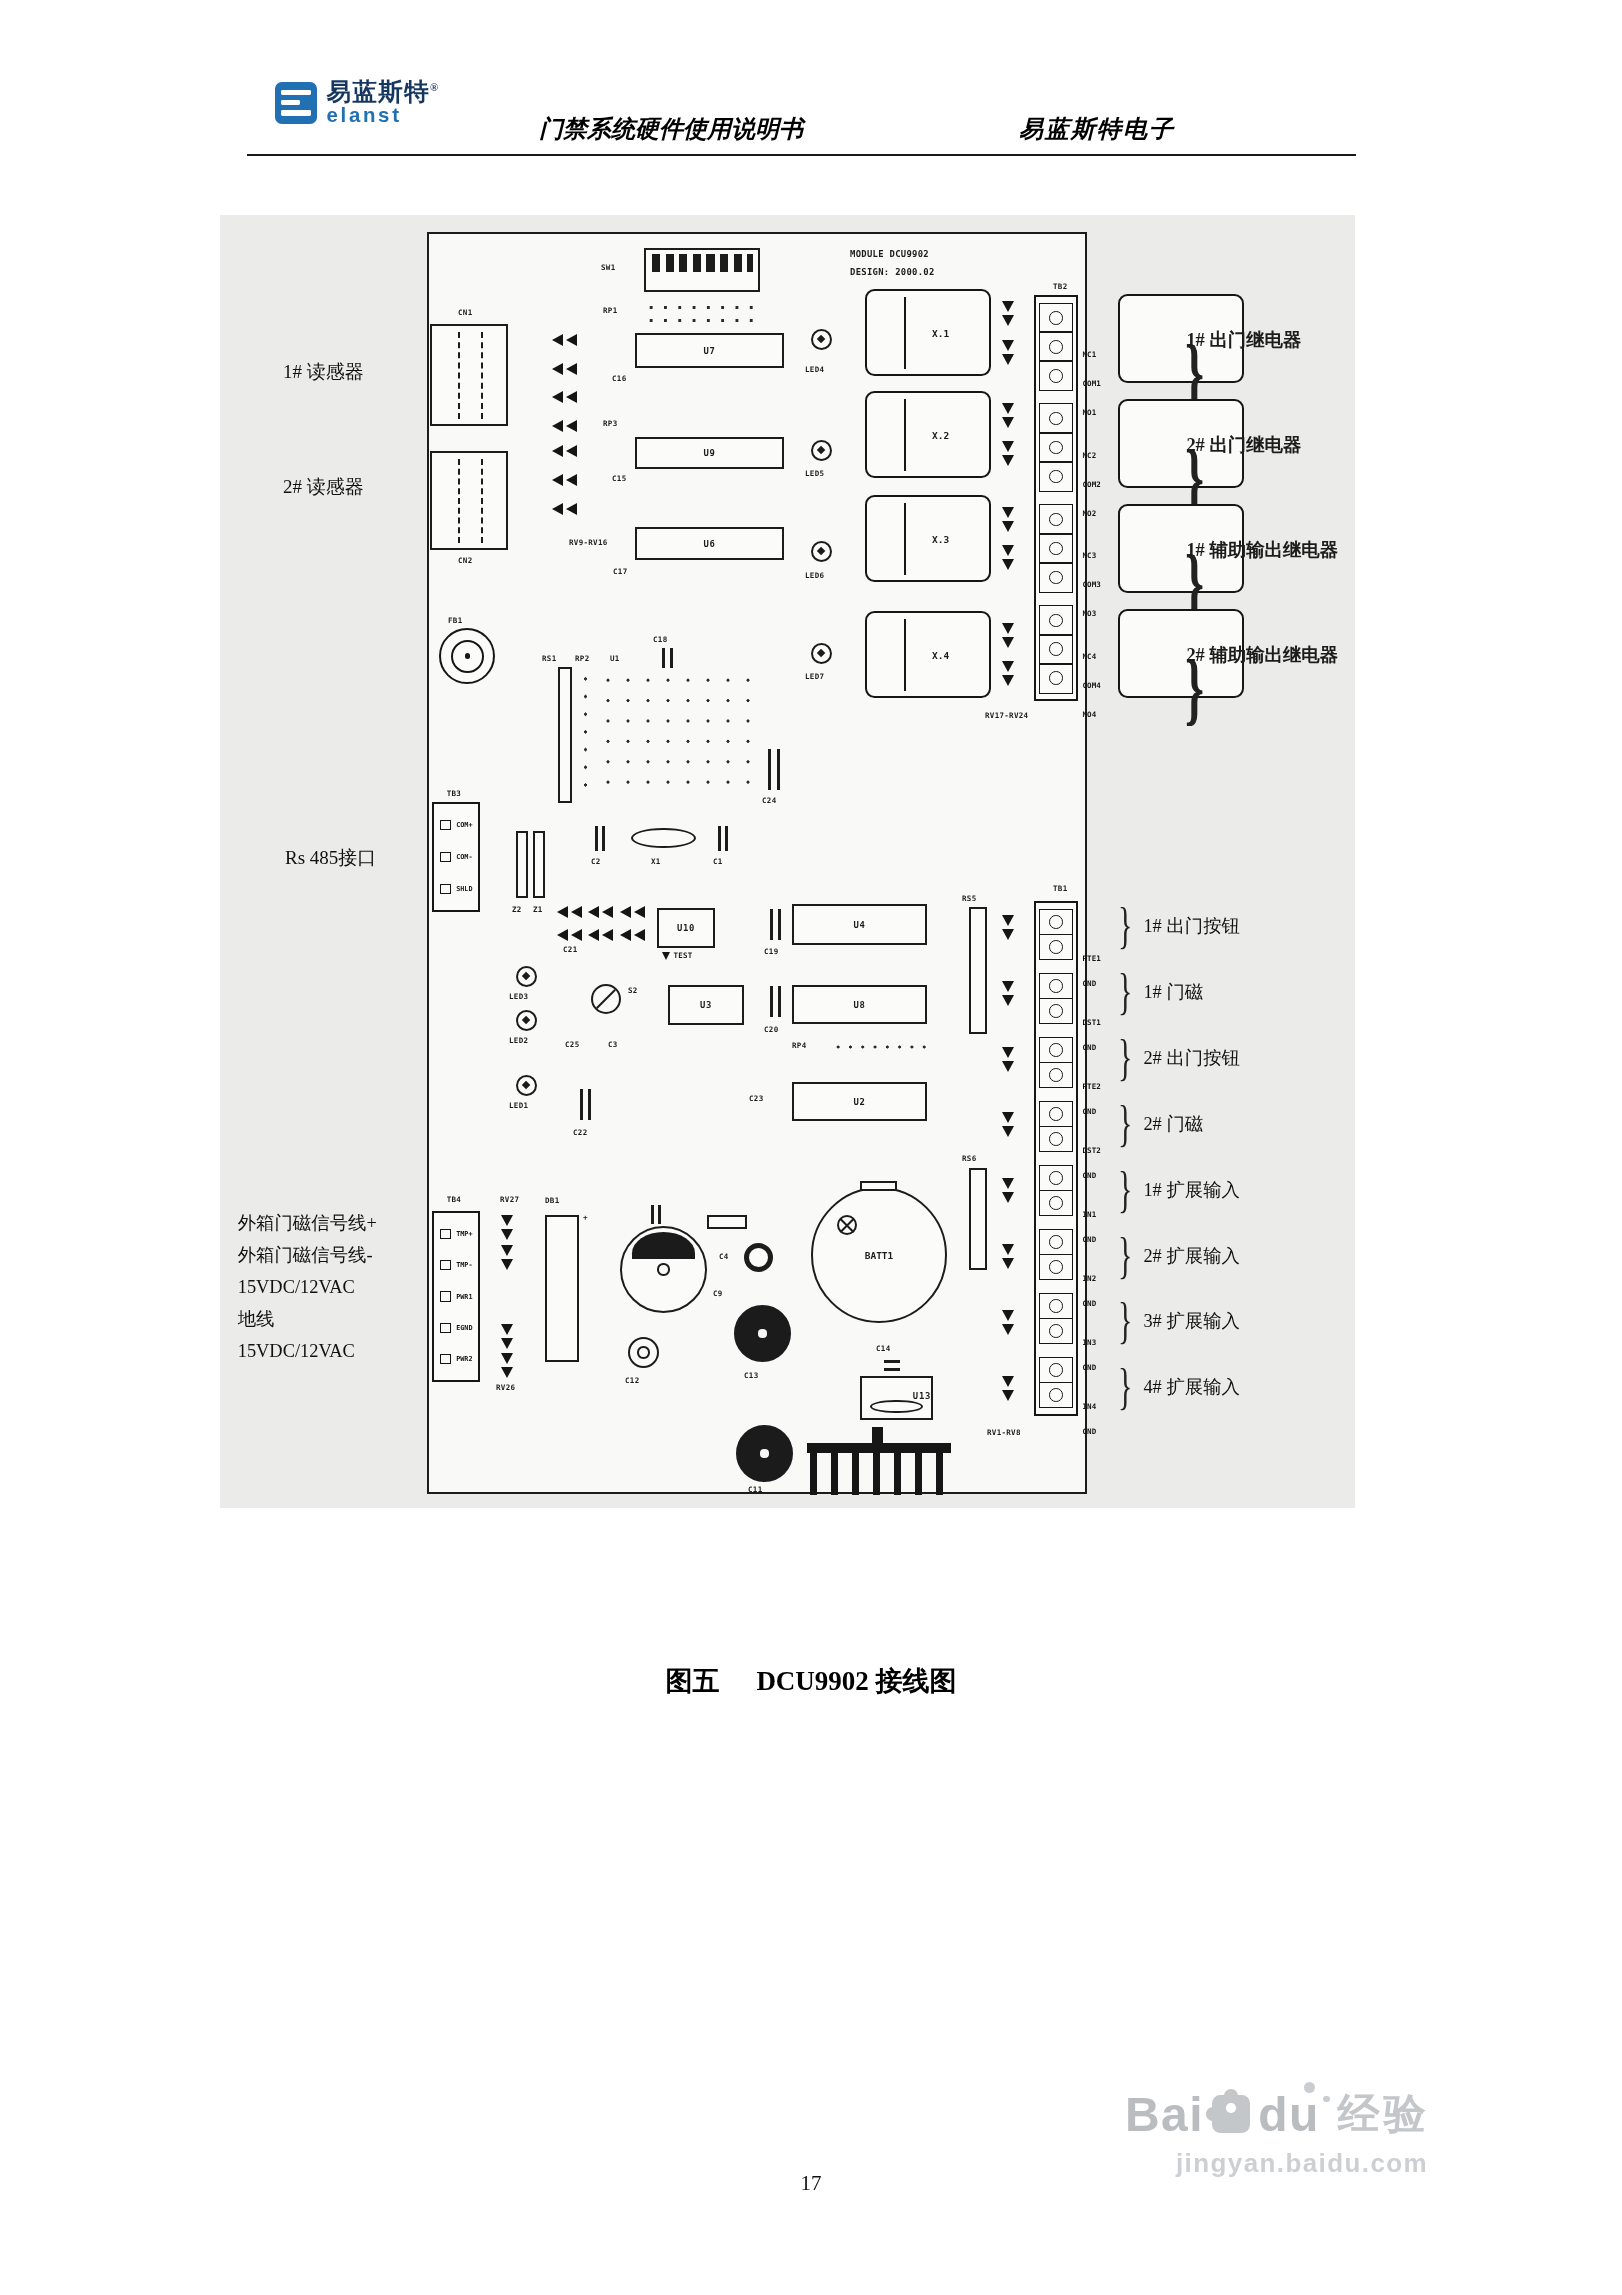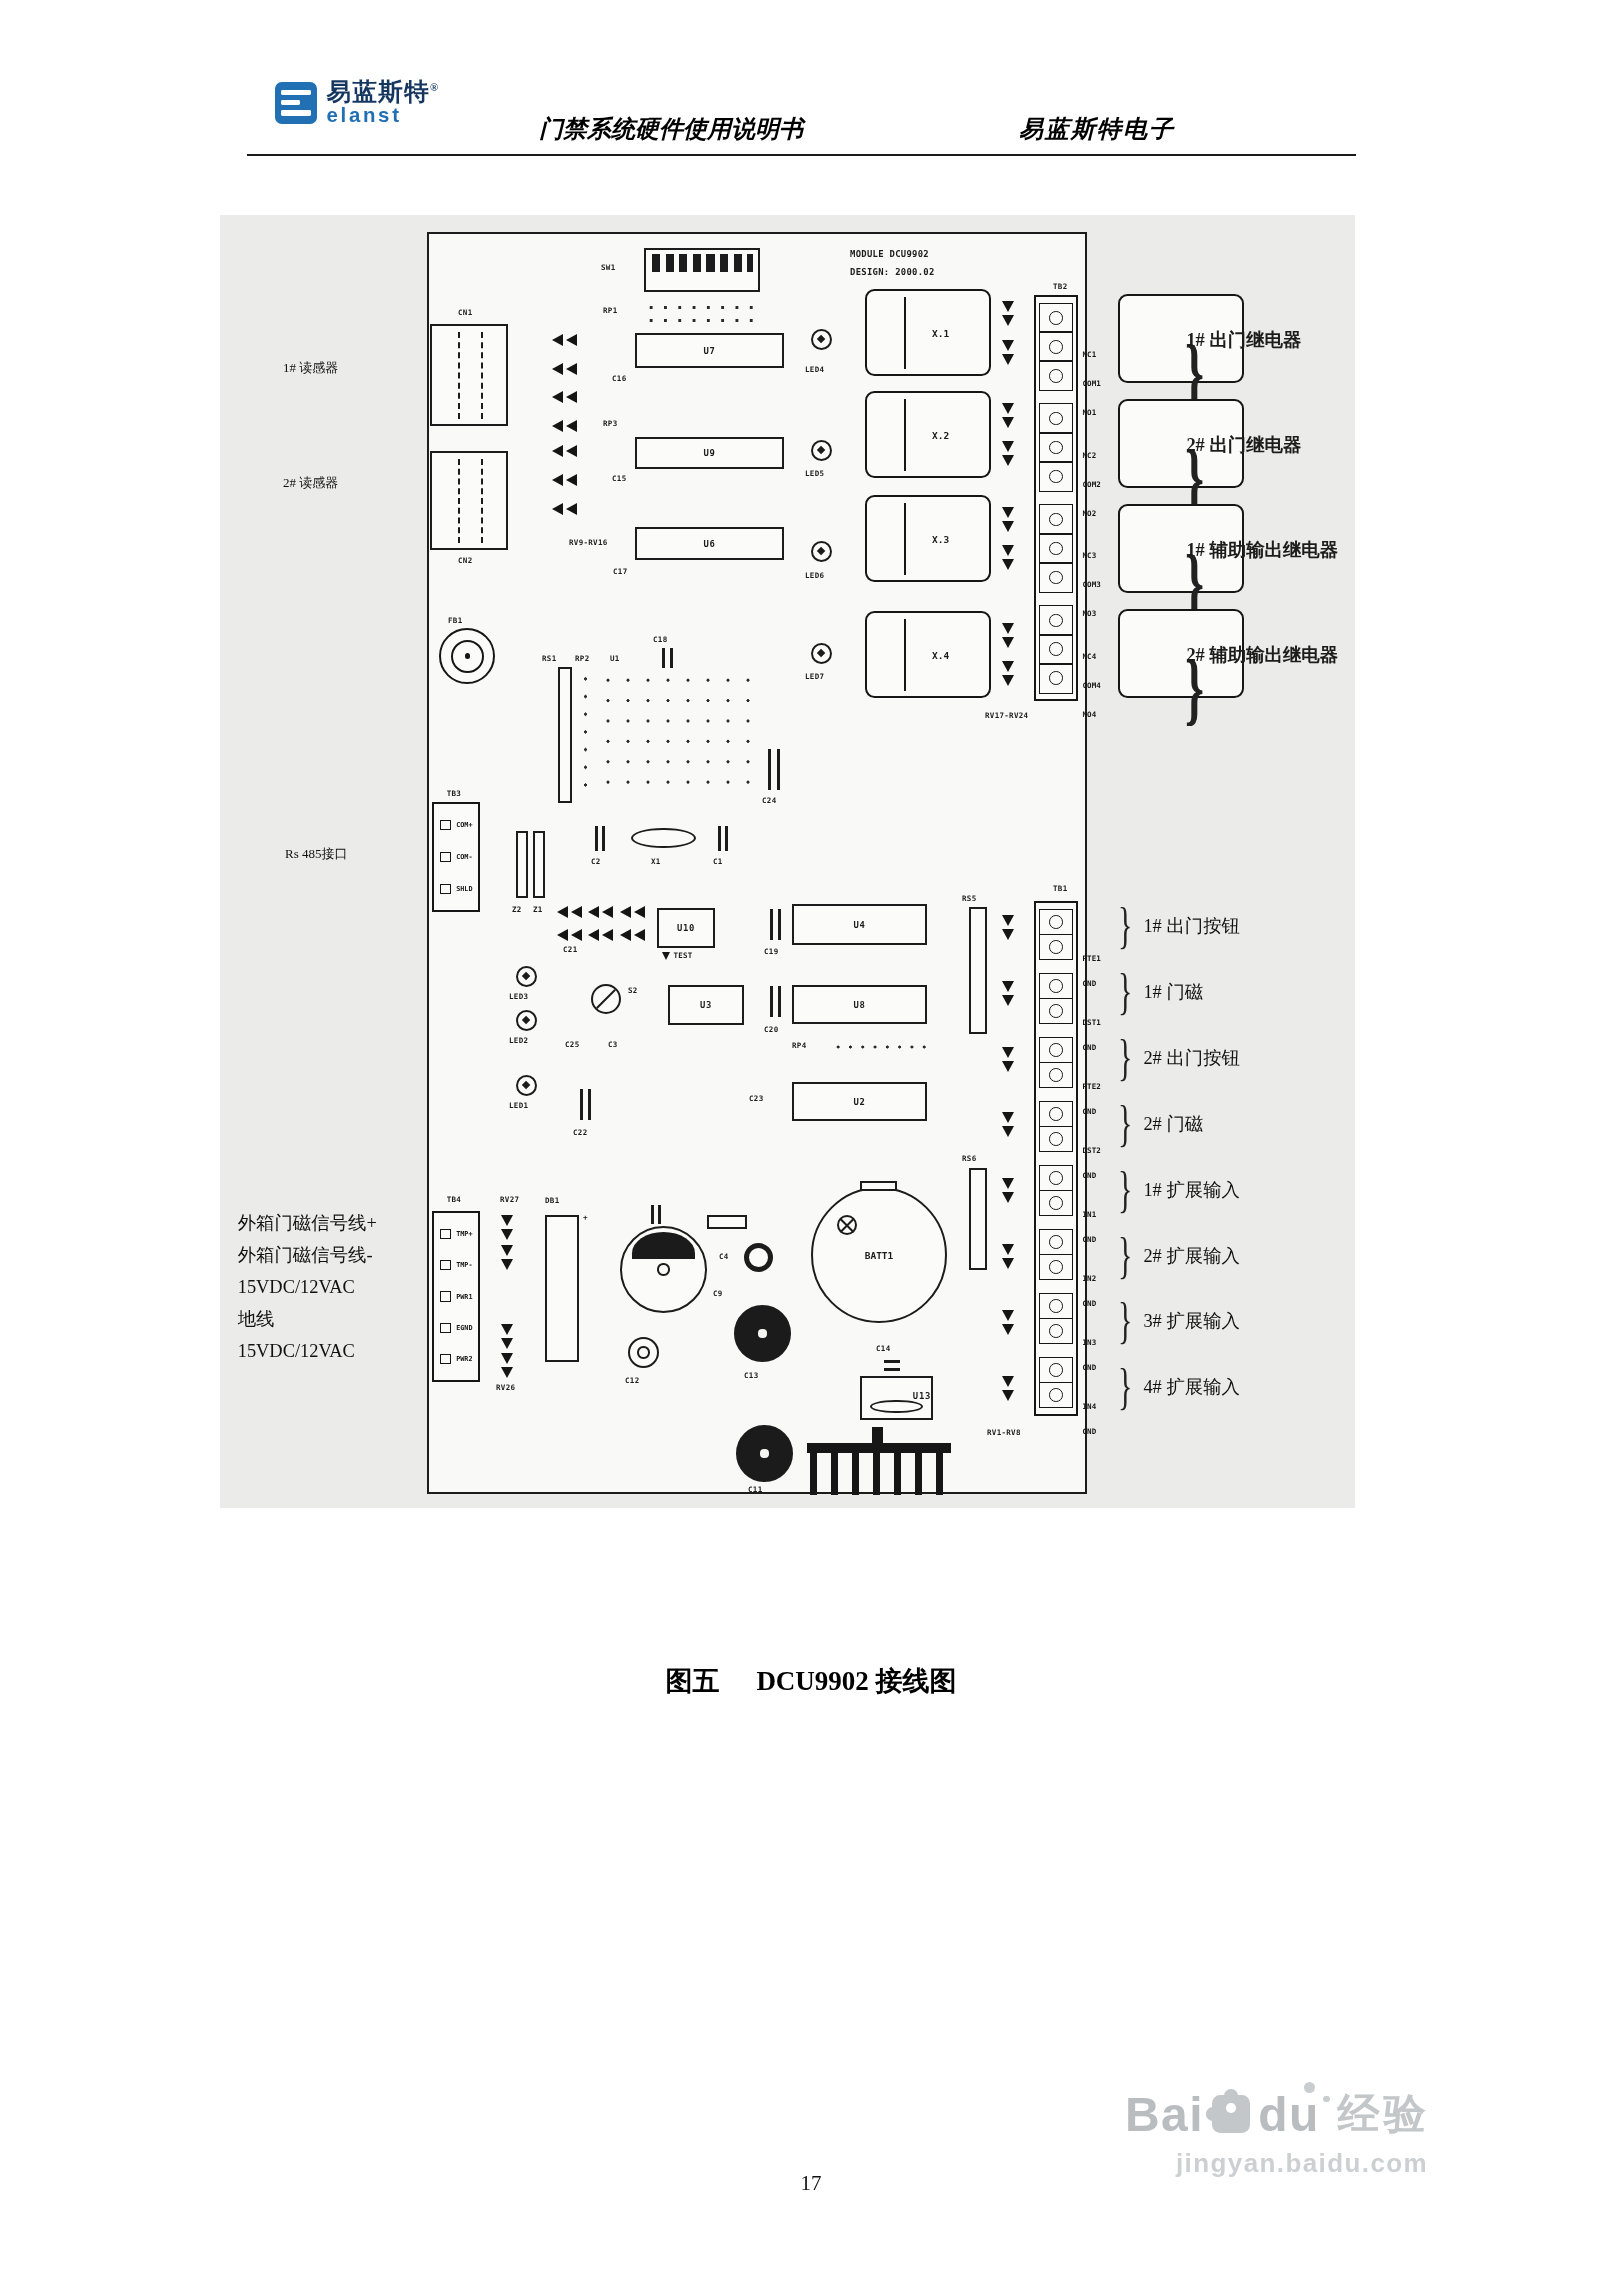--- a/index.html
+++ b/index.html
@@ -15,21 +15,21 @@
 .logo-txt{display:flex;flex-direction:column;line-height:1.05;}
 .logo-cn{font-size:24.5px;font-weight:bold;color:#15365f;letter-spacing:1.4px;font-family:"Liberation Serif",serif;}
 .logo-cn sup{font-size:11px;}
 .logo-en{font-size:20.4px;font-weight:bold;color:#2170b4;letter-spacing:2.7px;}
 .doc-title{position:absolute;left:539px;top:113px;font-size:24px;font-weight:bold;font-style:italic;color:#000;}
 .company{position:absolute;left:1019px;top:113px;font-size:24px;font-weight:bold;font-style:italic;letter-spacing:2px;color:#000;}
 .rule{position:absolute;left:247px;top:154px;width:1109px;height:2px;background:#1a1a1a;}
 
 
 .diagram{position:absolute;left:220px;top:215px;width:1135px;height:1293px;background:#ebebe9;}
-.side-label{position:absolute;font-size:13px;color:#111;font-family:"Liberation Serif",serif;white-space:nowrap;}
+.side-label{position:absolute;font-size:19px;color:#111;font-family:"Liberation Serif",serif;white-space:nowrap;}
 .power{position:absolute;left:17.7px;top:992px;font-size:18.4px;line-height:32px;font-family:"Liberation Serif",serif;white-space:nowrap;color:#111;}
 .callout{position:absolute;display:flex;align-items:center;color:#111;}
 .callout .brace{font-family:"Liberation Serif",serif;transform:scaleX(0.6);transform-origin:left center;line-height:0.85;color:#222;}
 .callout.relay .brace{font-size:80px;}
 .callout.io .brace{font-size:50px;}
 .callout .ct{font-size:18.4px;font-family:"Liberation Serif",serif;margin-left:1.4px;white-space:nowrap;}
 
 
 .board{position:absolute;left:207px;top:17px;width:660px;height:1262px;background:#f9f9f7;border:2px solid #1c1c1c;}
 .lbl{position:absolute;font:bold 7.5px "DejaVu Sans Mono",monospace;color:#1c1c1c;white-space:nowrap;letter-spacing:0.3px;}

